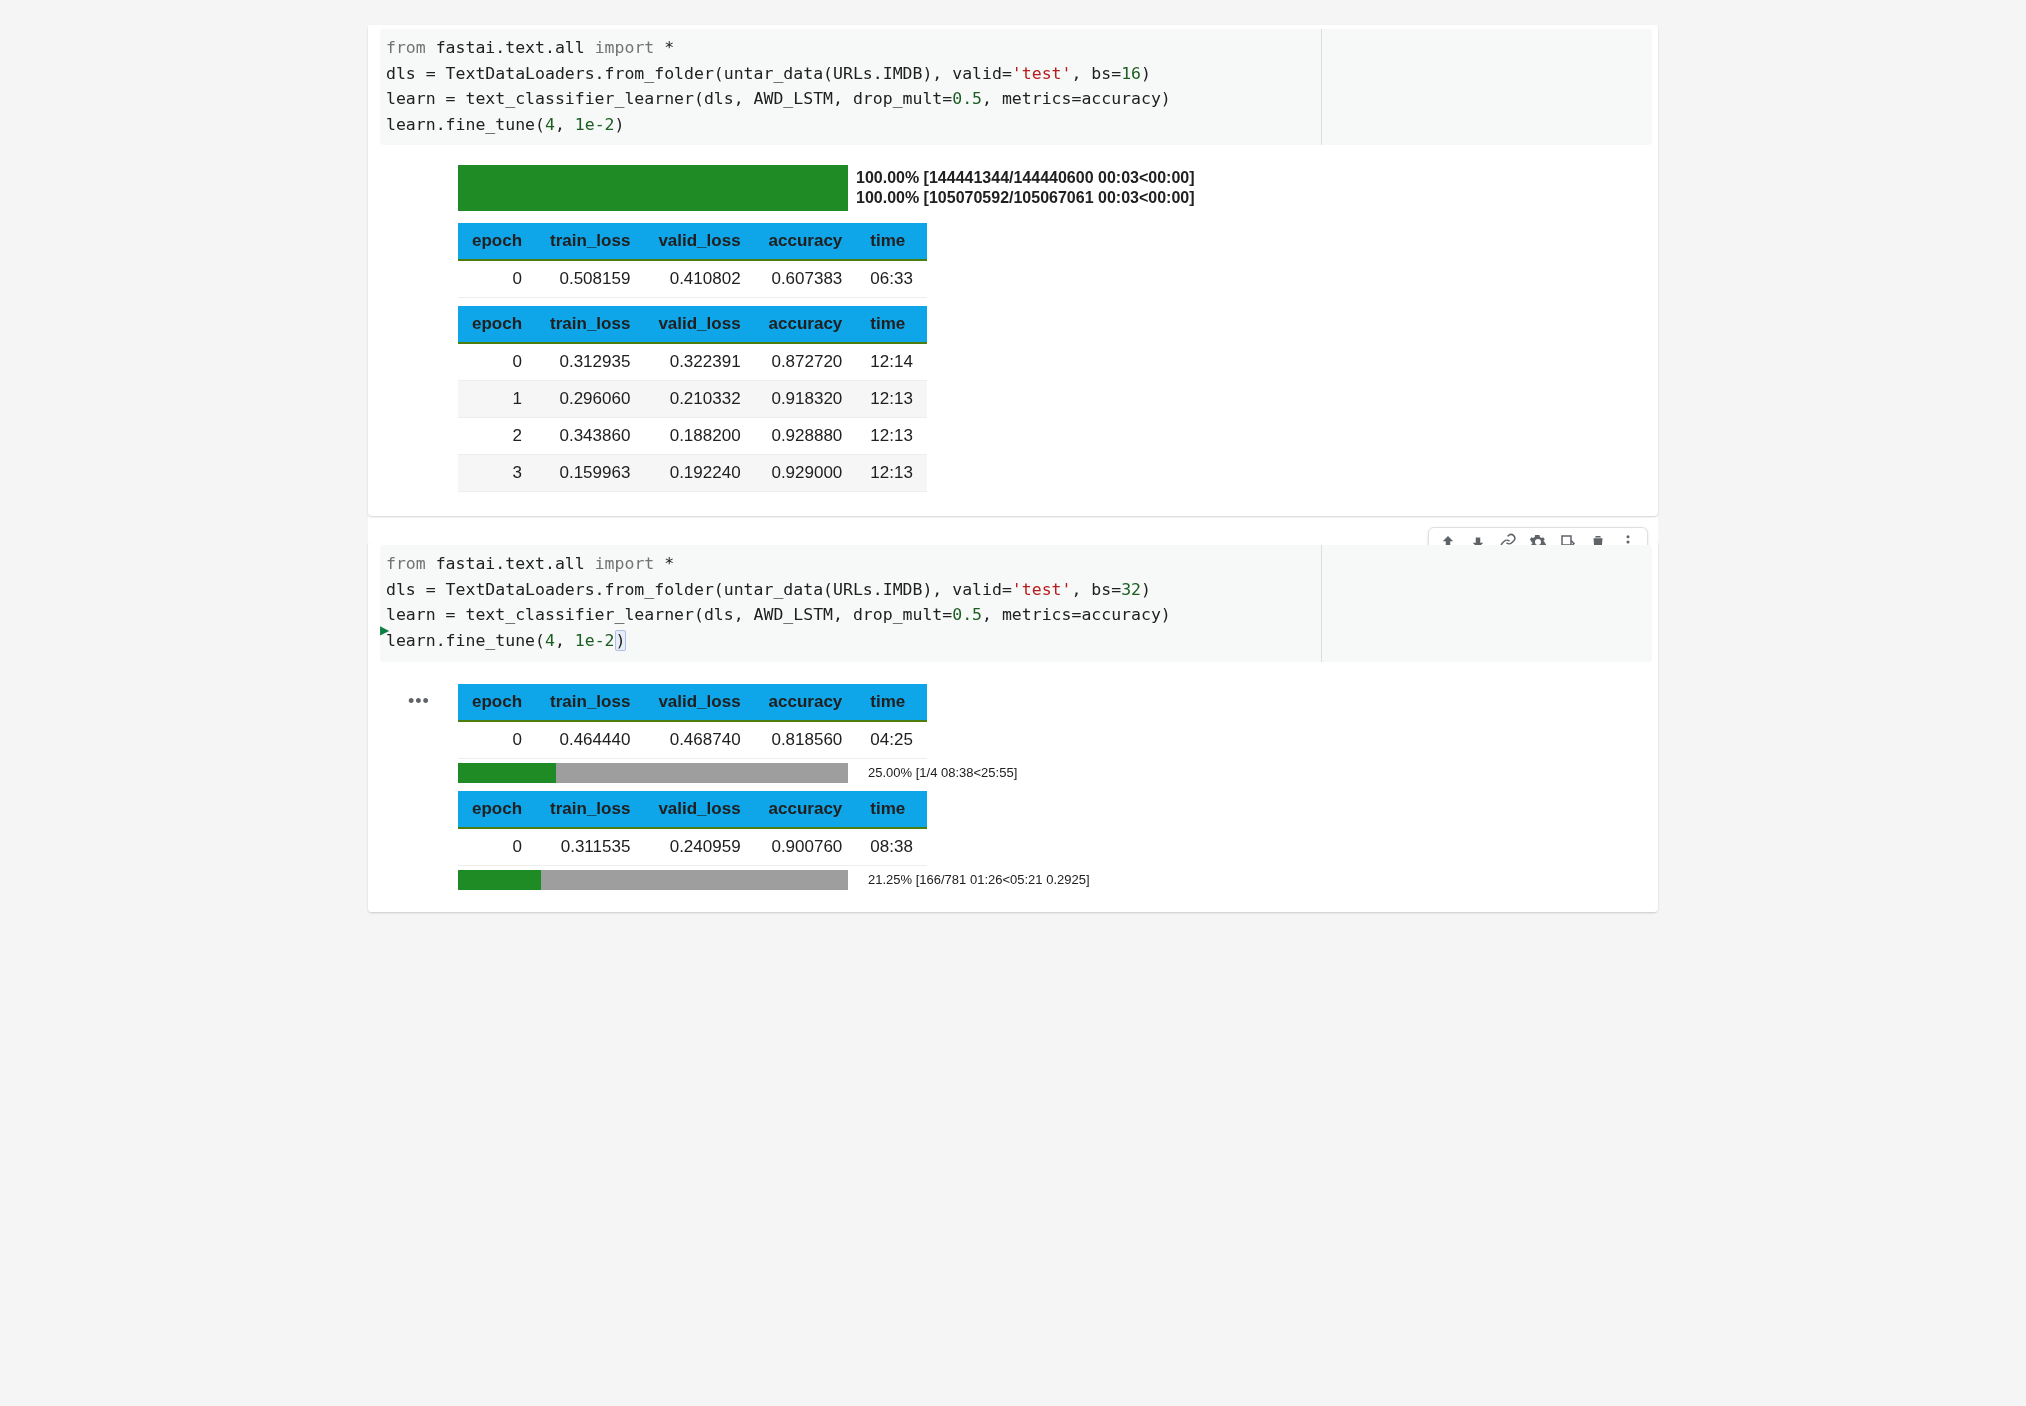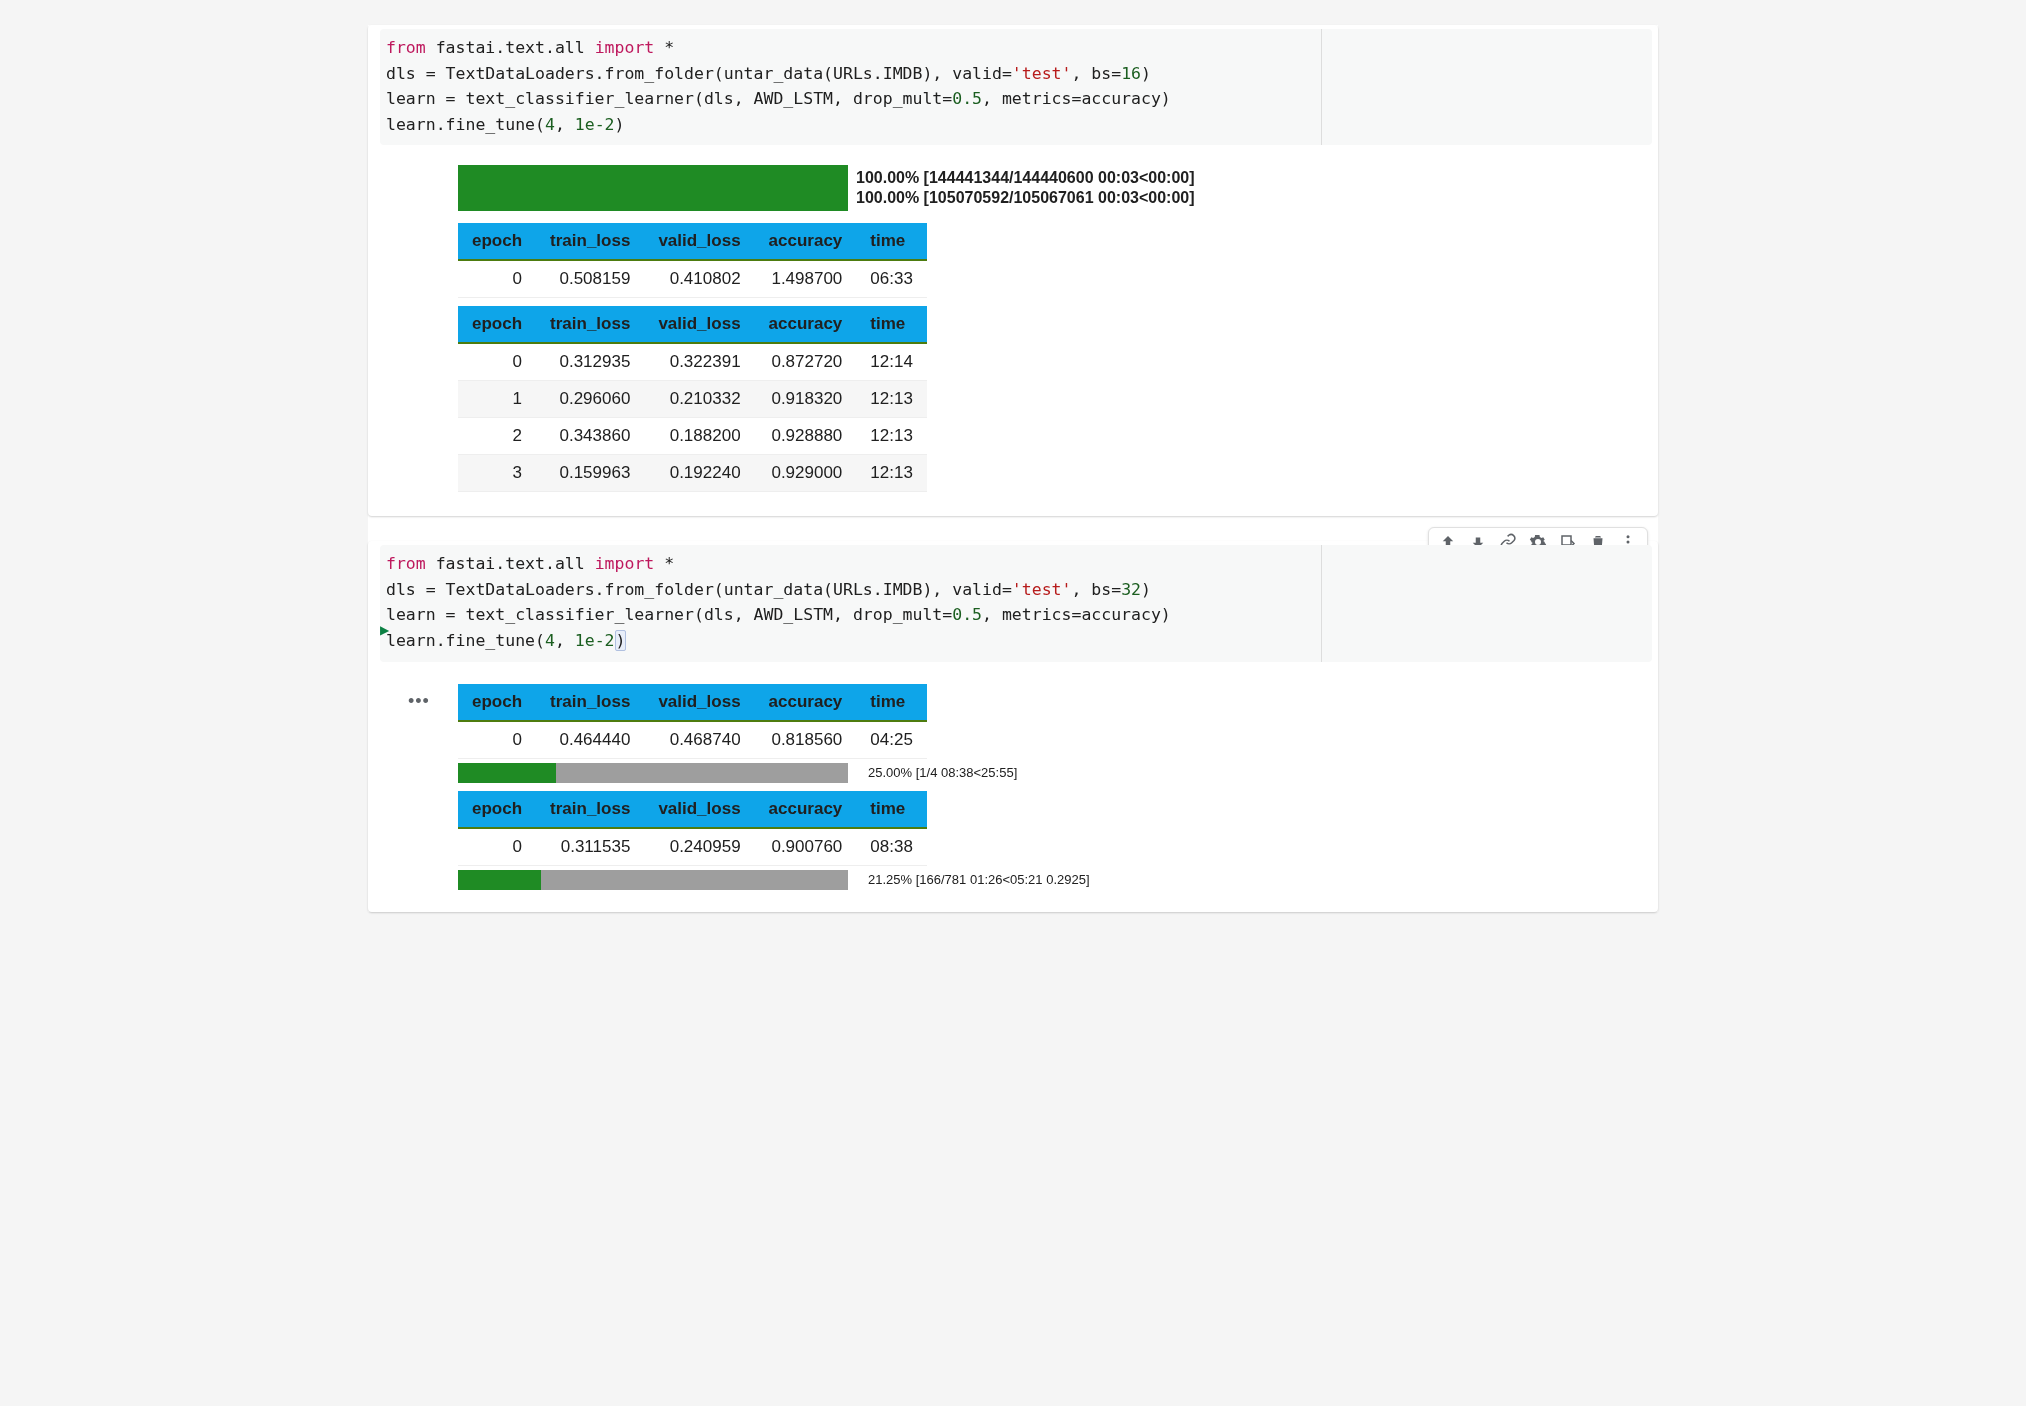--- a/index.html
+++ b/index.html
@@ -67,21 +67,21 @@
     color: #0b8043;
     font-size: 12px;
   }
   pre.code {
     margin: 0;
     font-family: "Menlo","Consolas","DejaVu Sans Mono",monospace;
     font-size: 16.5px;
     line-height: 1.55;
     white-space: pre;
   }            
-  .tok-import  { color: #be185d; font-weight: 500;}
+  .tok-import  { color: #737373; font-weight: 500;}
   .tok-string  { color: #b71c1c; }
   .tok-number  { color: #1b5e20; }
 
   .output {
     padding: 14px 10px 20px 90px;
   }
   .progress-line {
     display: flex;
     align-items: center;
     gap: 20px;
@@ -233,21 +233,21 @@
           <th>epoch</th>
           <th>train_loss</th>
           <th>valid_loss</th>
           <th>accuracy</th>
           <th>time</th>
         </tr>
         <tr class="drow">
           <td>0</td>
           <td>0.508159</td>
           <td>0.410802</td>
-          <td>1.498700</td>
+          <td>0.607383</td>
           <td>06:33</td>
         </tr>
       </tbody>
         </table>
 
       <table class="train">
         <tbody>
             <tr>
           <th>epoch</th>
           <th>train_loss</th>

